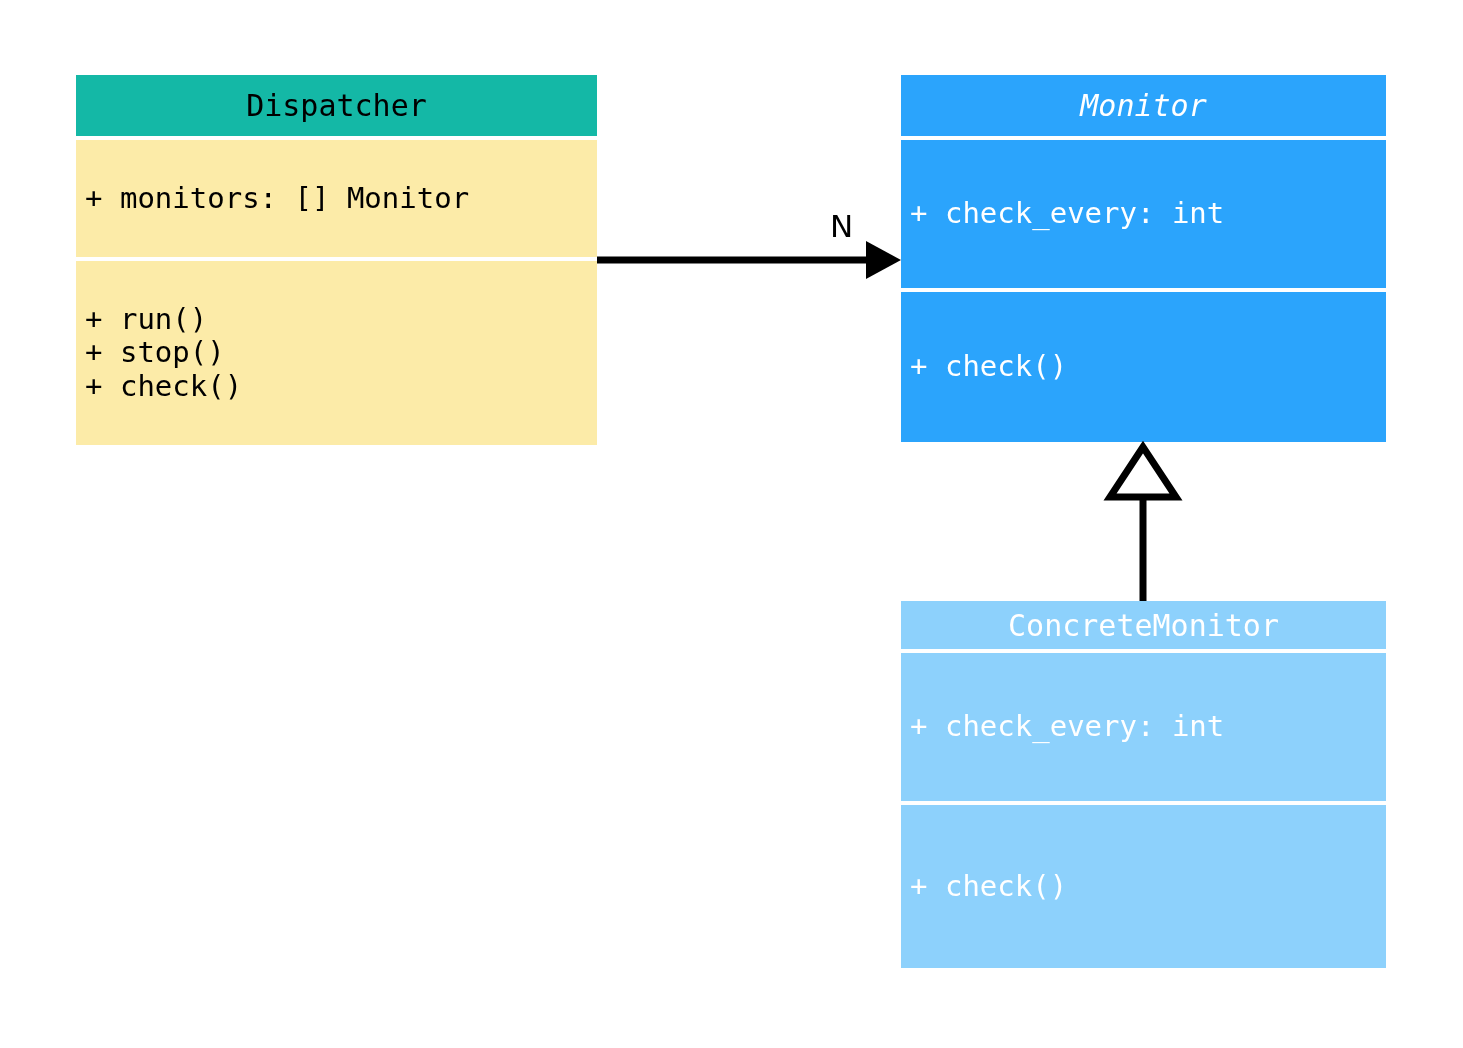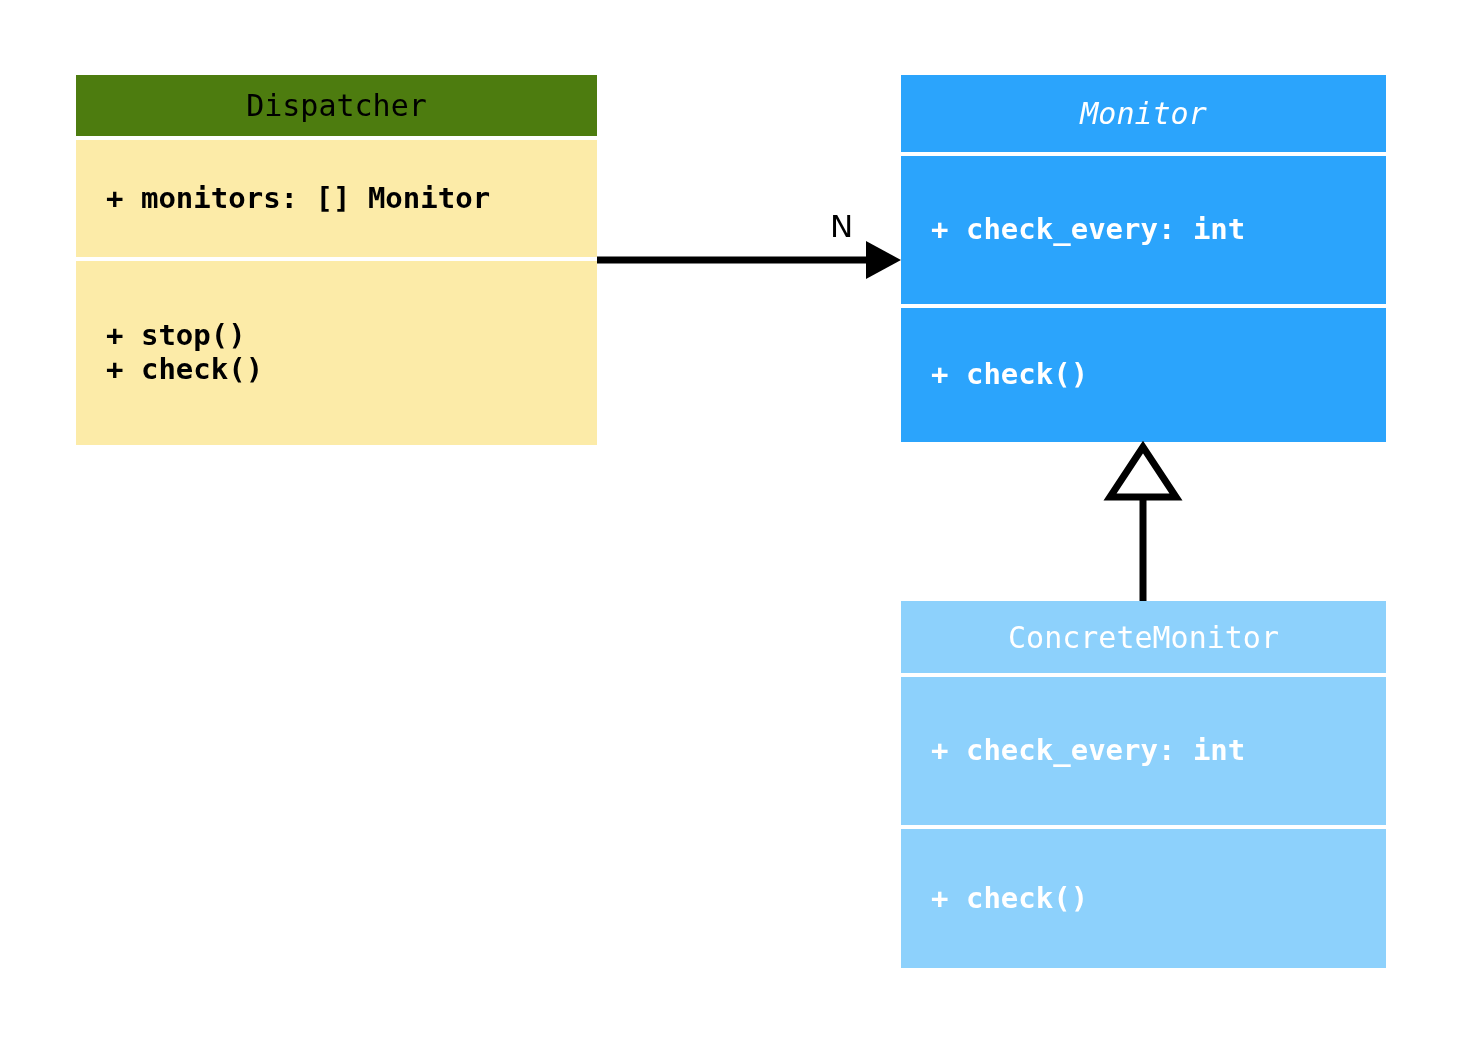--- a/index.html
+++ b/index.html
@@ -33,74 +33,73 @@
     text-align: center;
     font-size: 30px;
     letter-spacing: 0px;
     white-space: pre;
   }
   .uml-compartment {
     box-sizing: border-box;
     display: flex;
     flex-direction: column;
     justify-content: center;
-    padding-left: 30px;
+    padding-left: 9px;
     font-size: 29px;
     line-height: 1.16;
     white-space: pre;
-    font-weight: bold;
   }
   .uml-divider {
     height: 4px;
     background: #ffffff;
     flex: none;
   }
   .member-line {
     white-space: pre;
   }
 
   
   #class-dispatcher {
     left: 76px;
     top: 75px;
     width: 521px;
     height: 370px;
-    background: #4d7c0f;
+    background: #14b8a6;
     color: #000000;
   }
   #class-dispatcher .uml-header { height: 61px; }
   #class-dispatcher .attrs { height: 117px; background: #fceba8; }
   #class-dispatcher .methods { flex: 1 1 auto; background: #fceba8; }
 
   
   #class-monitor {
     left: 901px;
     top: 75px;
     width: 485px;
     height: 367px;
     background: #2ba4fc;
     color: #ffffff;
   }
   #class-monitor .uml-header {
-    height: 77px;
+    height: 61px;
     font-style: italic;
   }
   #class-monitor .attrs { height: 148px; background: #2ba4fc; }
   #class-monitor .methods { flex: 1 1 auto; background: #2ba4fc; }
 
   
   #class-concrete-monitor {
     left: 901px;
     top: 601px;
     width: 485px;
     height: 367px;
     background: #8dd1fc;
     color: #ffffff;
   }
-  #class-concrete-monitor .uml-header { height: 72px; }
+  #class-concrete-monitor .uml-header { height: 48px; }
   #class-concrete-monitor .attrs { height: 148px; background: #8dd1fc; }
   #class-concrete-monitor .methods { flex: 1 1 auto; background: #8dd1fc; }
 
   
   .connector-svg {
     position: absolute;
     left: 0;
     top: 0;
     width: 1463px;
     height: 1048px;
@@ -125,20 +124,21 @@
 <div id="canvas">
 
   <div class="uml-class" id="class-dispatcher">
     <div class="uml-header">Dispatcher</div>
     <div class="uml-divider"></div>
     <div class="uml-compartment attrs">
       <div class="member-line">+ monitors: [] Monitor</div>
     </div>
     <div class="uml-divider"></div>
     <div class="uml-compartment methods">
+      <div class="member-line">+ run()</div>
       <div class="member-line">+ stop()</div>
       <div class="member-line">+ check()</div>
     </div>
   </div>
 
   <div class="uml-class" id="class-monitor">
     <div class="uml-header">Monitor</div>
     <div class="uml-divider"></div>
     <div class="uml-compartment attrs">
       <div class="member-line">+ check_every: int</div>

